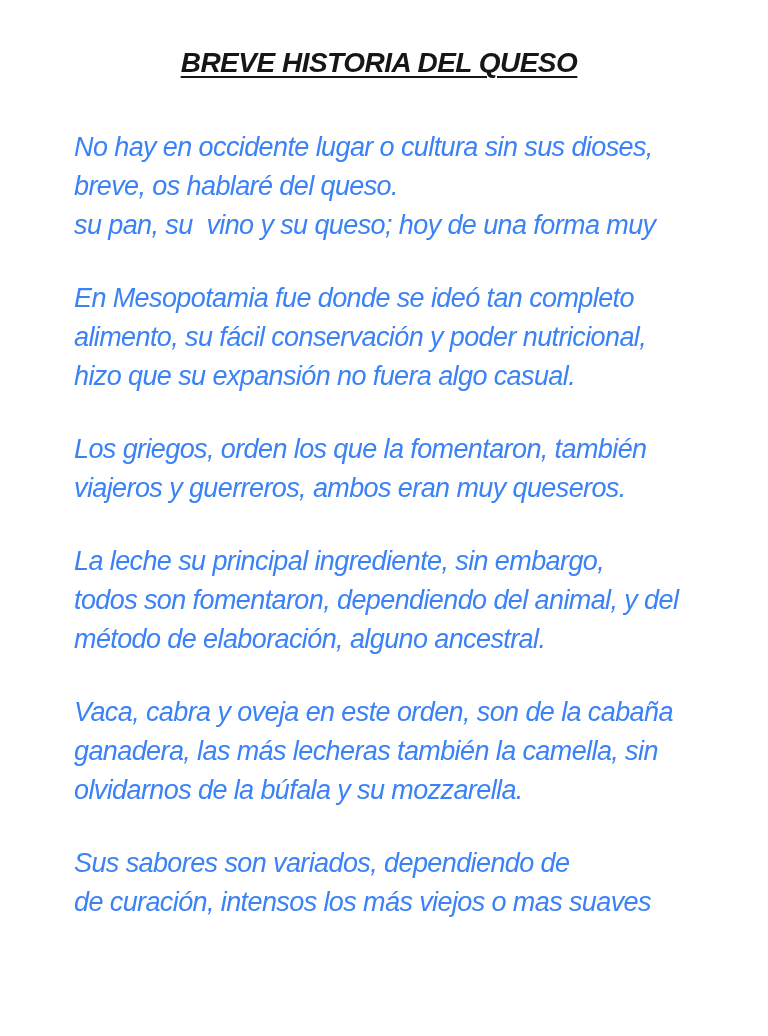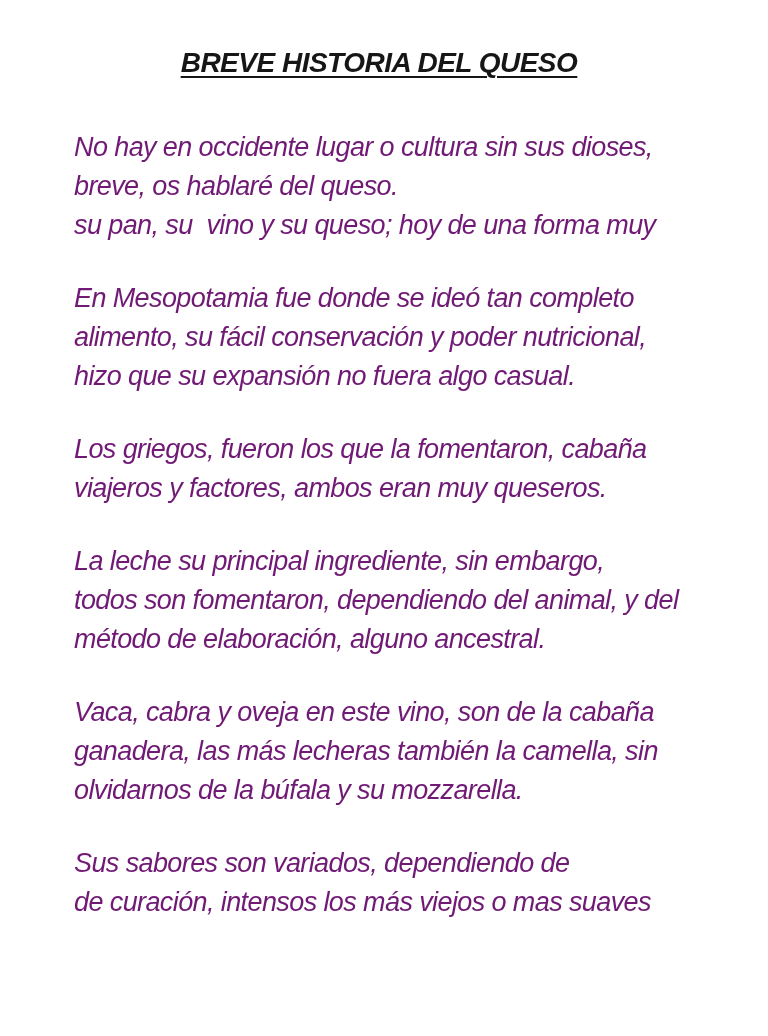--- a/index.html
+++ b/index.html
@@ -40,21 +40,21 @@
   .paragraph {
     margin-bottom: 34px;
   }
 
   .text-line {
     font-style: italic;
     font-weight: 400;
     font-size: 27px;
     line-height: 39px;
     letter-spacing: -0.6px;
-    color: #701a75;
+    color: #3b82f6;
     white-space: pre;
   }
 </style>
 </head>
 <body>
 
 <div class="page">
 
   <h1 class="doc-title">BREVE HISTORIA DEL QUESO</h1>
 
@@ -64,32 +64,32 @@
     <div class="text-line">su pan, su  vino y su queso; hoy de una forma muy</div>
   </div>
 
   <div class="paragraph">
     <div class="text-line">En Mesopotamia fue donde se ideó tan completo</div>
     <div class="text-line">alimento, su fácil conservación y poder nutricional,</div>
     <div class="text-line">hizo que su expansión no fuera algo casual.</div>
   </div>
 
   <div class="paragraph">
-    <div class="text-line">Los griegos, fueron los que la fomentaron, cabaña</div>
-    <div class="text-line">viajeros y factores, ambos eran muy queseros.</div>
+    <div class="text-line">Los griegos, orden los que la fomentaron, también</div>
+    <div class="text-line">viajeros y guerreros, ambos eran muy queseros.</div>
   </div>
 
   <div class="paragraph">
     <div class="text-line">La leche su principal ingrediente, sin embargo,</div>
     <div class="text-line">todos son fomentaron, dependiendo del animal, y del</div>
     <div class="text-line">método de elaboración, alguno ancestral.</div>
   </div>
 
   <div class="paragraph">
-    <div class="text-line">Vaca, cabra y oveja en este vino, son de la cabaña</div>
+    <div class="text-line">Vaca, cabra y oveja en este orden, son de la cabaña</div>
     <div class="text-line">ganadera, las más lecheras también la camella, sin</div>
     <div class="text-line">olvidarnos de la búfala y su mozzarella.</div>
   </div>
 
   <div class="paragraph">
     <div class="text-line">Sus sabores son variados, dependiendo de</div>
     <div class="text-line">de curación, intensos los más viejos o mas suaves</div>
   </div>
 
 </div>

